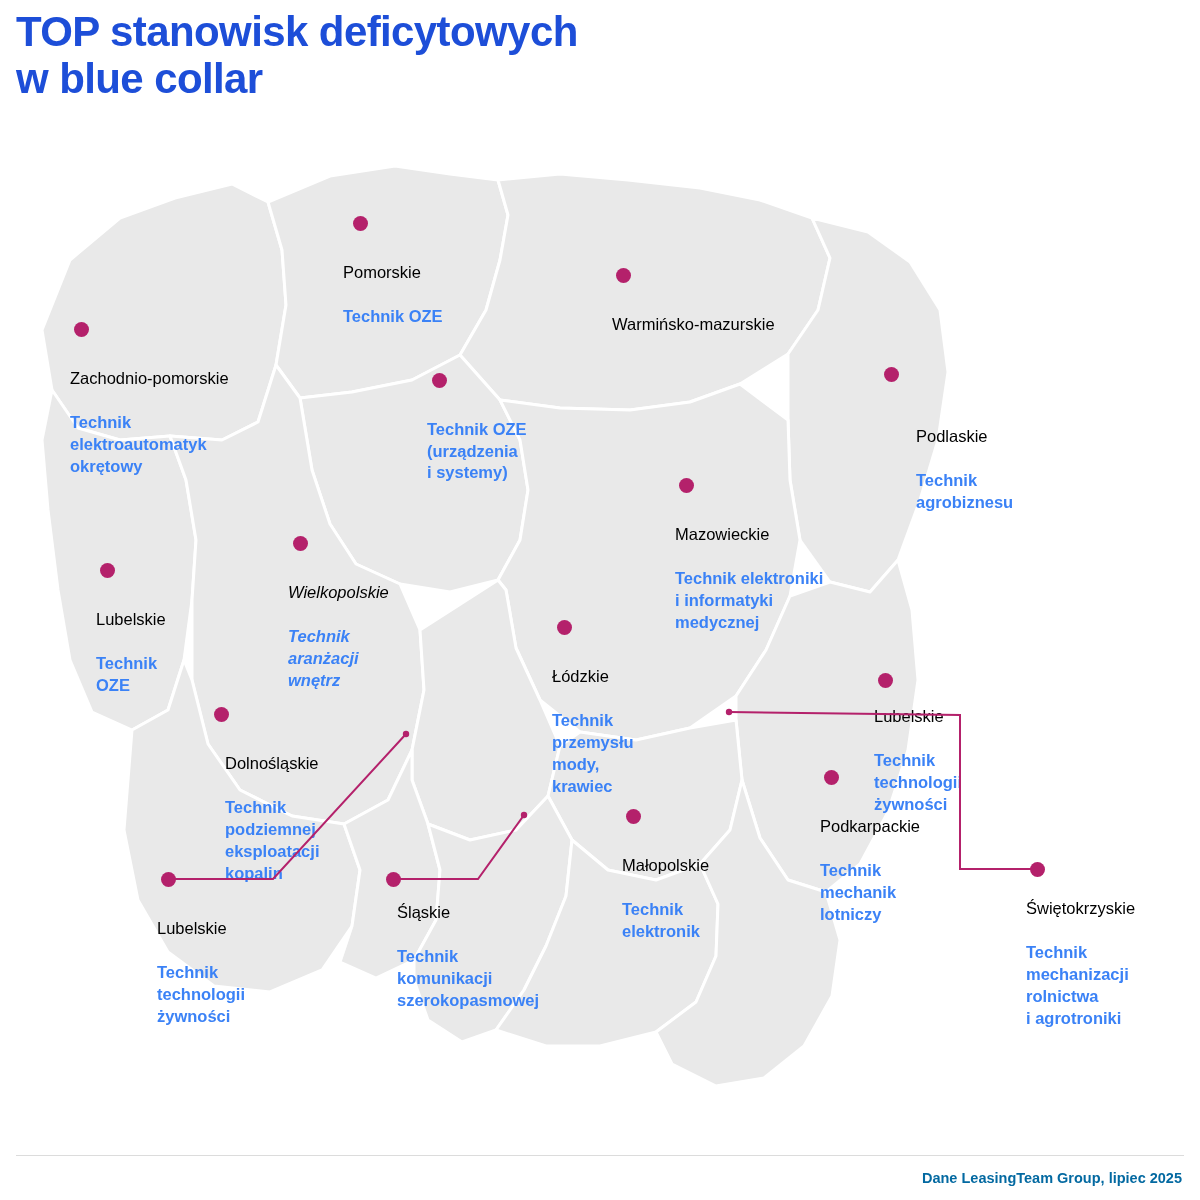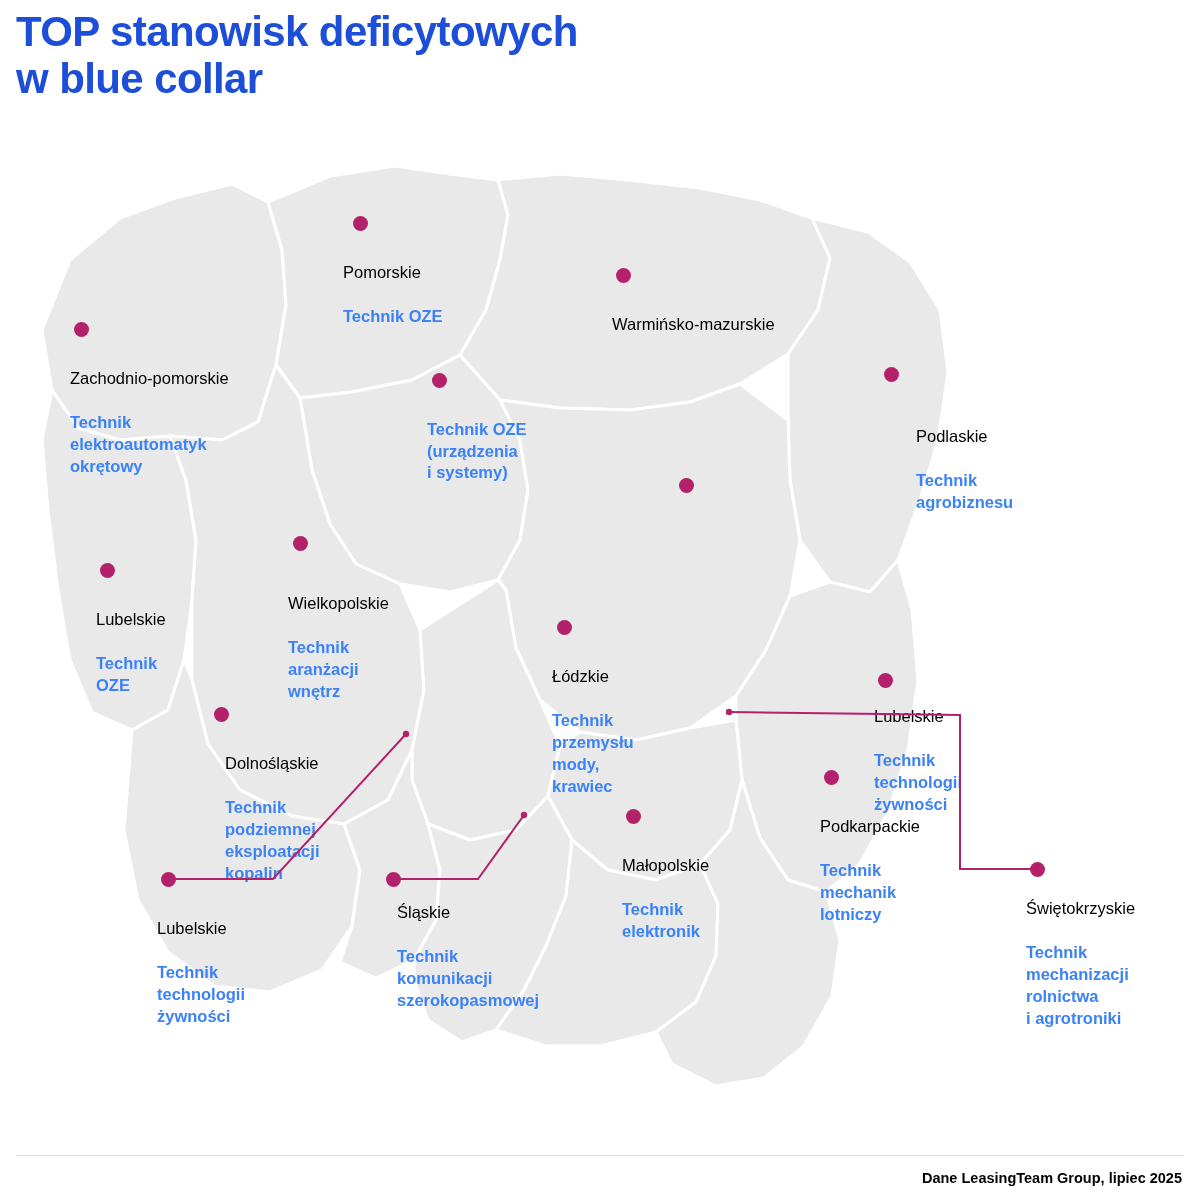--- a/index.html
+++ b/index.html
@@ -76,21 +76,21 @@
     background: #b4216b;
   }
 
   
   #footer {
     position: absolute;
     right: 18px;
     bottom: 14px;
     font-size: 14.5px;
     font-weight: bold;
-    color: #000000;
+    color: #0369a1;
   }
   #footer-rule {
     position: absolute;
     left: 16px;
     right: 16px;
     bottom: 44px;
     height: 1px;
     background: #dcdcdc;
   }
 </style>
@@ -166,30 +166,36 @@
   </div>
 
   <span class="dot" style="left:884px; top:227px;"></span>
   <div class="region-label" style="left:881px; top:264px; width:200px;margin-left:35px;">
     <span class="name">Podlaskie</span>
     <span class="job">Technik
 agrobiznesu</span>
   </div>
 
   <span class="dot" style="left:679px; top:338px;"></span>
+  <div class="region-label" style="left:675px; top:362px; width:220px;">
+    <span class="name">Mazowieckie</span>
+    <span class="job">Technik elektroniki
+i informatyki
+medycznej</span>
+  </div>
 
   <span class="dot" style="left:100px; top:423px;"></span>
   <div class="region-label" style="left:96px; top:447px; width:160px;">
     <span class="name">Lubelskie</span>
     <span class="job">Technik
 OZE</span>
   </div>
 
   <span class="dot" style="left:293px; top:396px;"></span>
-  <div class="region-label" style="left:288px; top:431px; width:190px;">
+  <div class="region-label" style="left:288px; top:420px; width:190px;font-style:italic;">
     <span class="name">Wielkopolskie</span>
     <span class="job">Technik
 aranżacji
 wnętrz</span>
   </div>
 
   <span class="dot" style="left:557px; top:480px;"></span>
   <div class="region-label" style="left:552px; top:504px; width:170px;">
     <span class="name">Łódzkie</span>
     <span class="job">Technik

